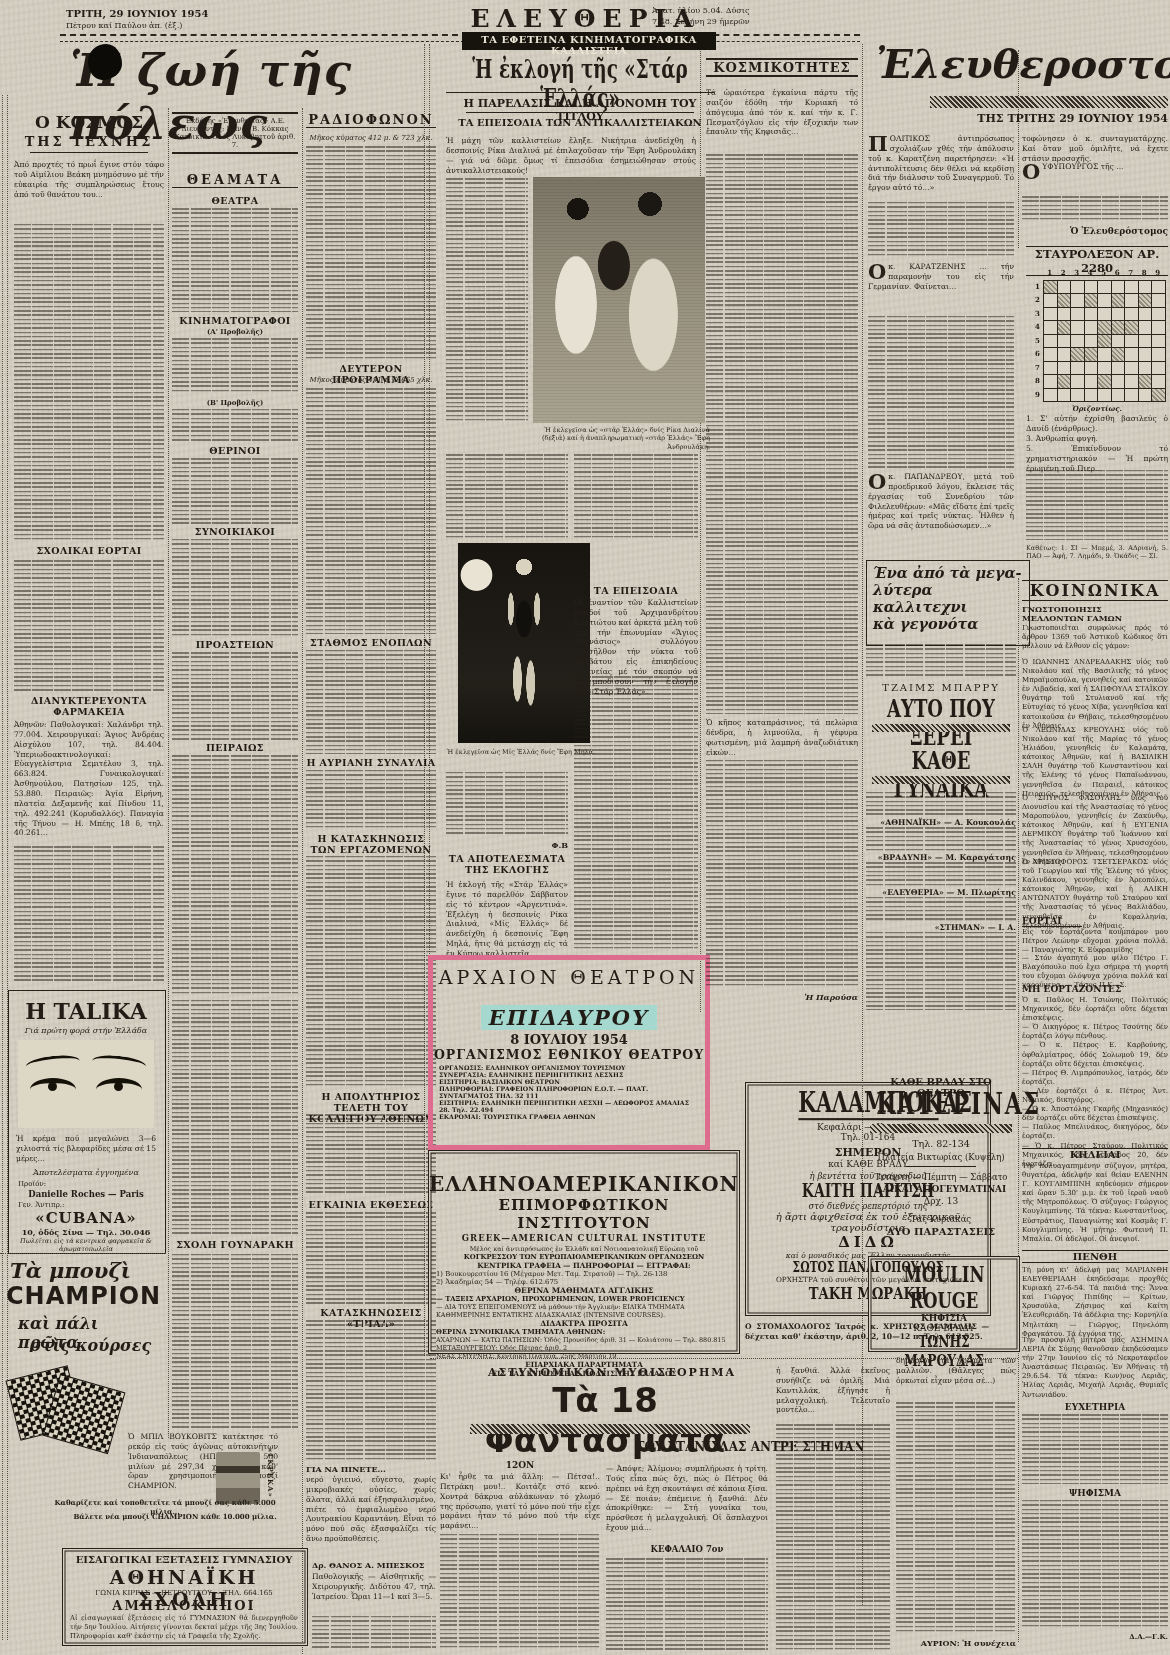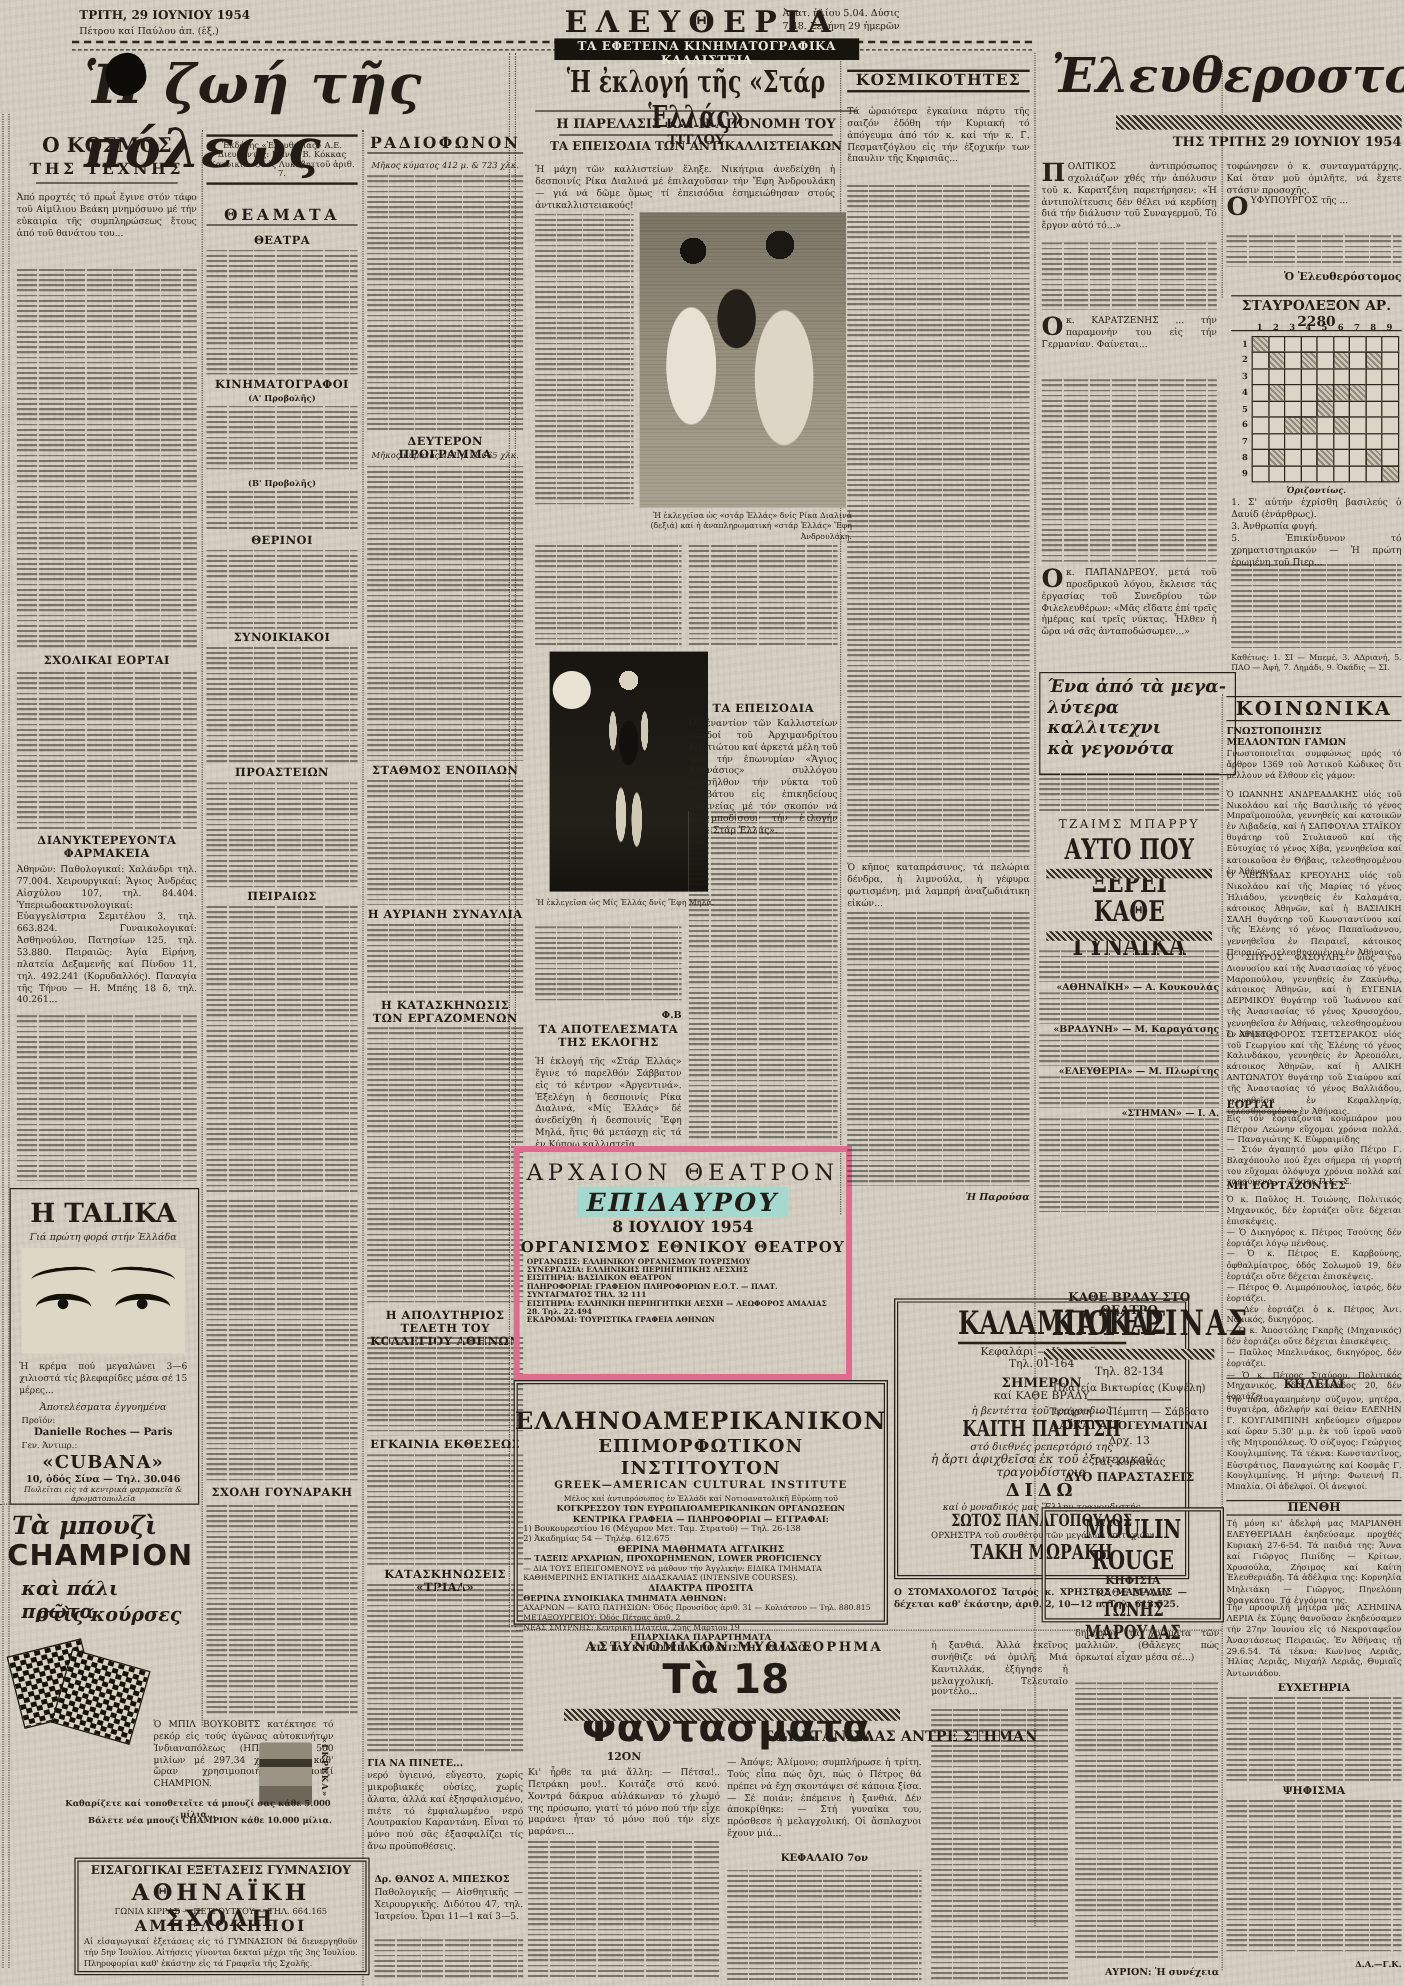--- a/index.html
+++ b/index.html
@@ -201,21 +201,21 @@
 <div class="p tx" style="left:574px;top:676px;width:124px;height:274px"></div>
 <div class="p sm c s65" style="left:446px;top:748px;width:150px;text-align:center">Ἡ ἐκλεγεῖσα ὡς Μίς Ἑλλάς δνίς Ἔφη Μηλά.</div>
 <div class="p tx" style="left:446px;top:772px;width:122px;height:64px"></div>
 <div class="p r b s8" style="left:446px;top:840px;width:122px">Φ.Β</div>
 <div class="p hd" style="left:446px;top:854px;width:122px">ΤΑ ΑΠΟΤΕΛΕΣΜΑΤΑ</div>
 <div class="p hd" style="left:446px;top:865px;width:122px">ΤΗΣ ΕΚΛΟΓΗΣ</div>
 <div class="p sm" style="left:446px;top:880px;width:122px;height:70px">Ἡ ἐκλογή τῆς «Στάρ Ἑλλάς» ἔγινε τό παρελθόν Σάββατον εἰς τό κέντρον «Ἀργεντινά». Ἐξελέγη ἡ δεσποινίς Ρίκα Διαλινά, «Μίς Ἑλλάς» δέ ἀνεδείχθη ἡ δεσποινίς Ἔφη Μηλά, ἥτις θά μετάσχῃ εἰς τά ἐν Κύπρῳ καλλιστεῖα...</div>
 
 <div class="p" style="left:428px;top:955px;width:272px;height:185px;border:5px solid #dd6c8e">
   <div class="c" style="font-size:19px;letter-spacing:4px;margin-top:6px">ΑΡΧΑΙΟΝ ΘΕΑΤΡΟΝ</div>
-  <div class="c" style="margin-top:1px"><span class="b i" style="font-size:21px;letter-spacing:2px;background:#a5d8cf;padding:0 8px">ΕΠΙΔΑΥΡΟΥ</span></div>
+  <div class="c" style="margin-top:17px"><span class="b i" style="font-size:21px;letter-spacing:2px;background:#a5d8cf;padding:0 8px">ΕΠΙΔΑΥΡΟΥ</span></div>
   <div class="c b" style="font-size:13px;margin-top:2px">8 ΙΟΥΛΙΟΥ 1954</div>
   <div class="c b" style="font-size:12.5px;letter-spacing:1px">ΟΡΓΑΝΙΣΜΟΣ ΕΘΝΙΚΟΥ ΘΕΑΤΡΟΥ</div>
   <div style="padding:2px 6px 0 6px">
     <div style="font-size:6.2px;font-weight:bold">ΟΡΓΑΝΩΣΙΣ: ΕΛΛΗΝΙΚΟΥ ΟΡΓΑΝΙΣΜΟΥ ΤΟΥΡΙΣΜΟΥ</div>
     <div style="font-size:6.2px;font-weight:bold">ΣΥΝΕΡΓΑΣΙΑ: ΕΛΛΗΝΙΚΗΣ ΠΕΡΙΗΓΗΤΙΚΗΣ ΛΕΣΧΗΣ</div>
     <div style="font-size:6.2px;font-weight:bold">ΕΙΣΙΤΗΡΙΑ: ΒΑΣΙΛΙΚΟΝ ΘΕΑΤΡΟΝ</div>
     <div style="font-size:6.2px;font-weight:bold">ΠΛΗΡΟΦΟΡΙΑΙ: ΓΡΑΦΕΙΟΝ ΠΛΗΡΟΦΟΡΙΩΝ Ε.Ο.Τ. — ΠΛΑΤ. ΣΥΝΤΑΓΜΑΤΟΣ ΤΗΛ. 32 111</div>
     <div style="font-size:6.2px;font-weight:bold">ΕΙΣΙΤΗΡΙΑ: ΕΛΛΗΝΙΚΗ ΠΕΡΙΗΓΗΤΙΚΗ ΛΕΣΧΗ — ΛΕΩΦΟΡΟΣ ΑΜΑΛΙΑΣ 28. Τηλ. 22.494</div>
     <div style="font-size:6.2px;font-weight:bold">ΕΚΔΡΟΜΑΙ: ΤΟΥΡΙΣΤΙΚΑ ΓΡΑΦΕΙΑ ΑΘΗΝΩΝ</div>
   </div>

